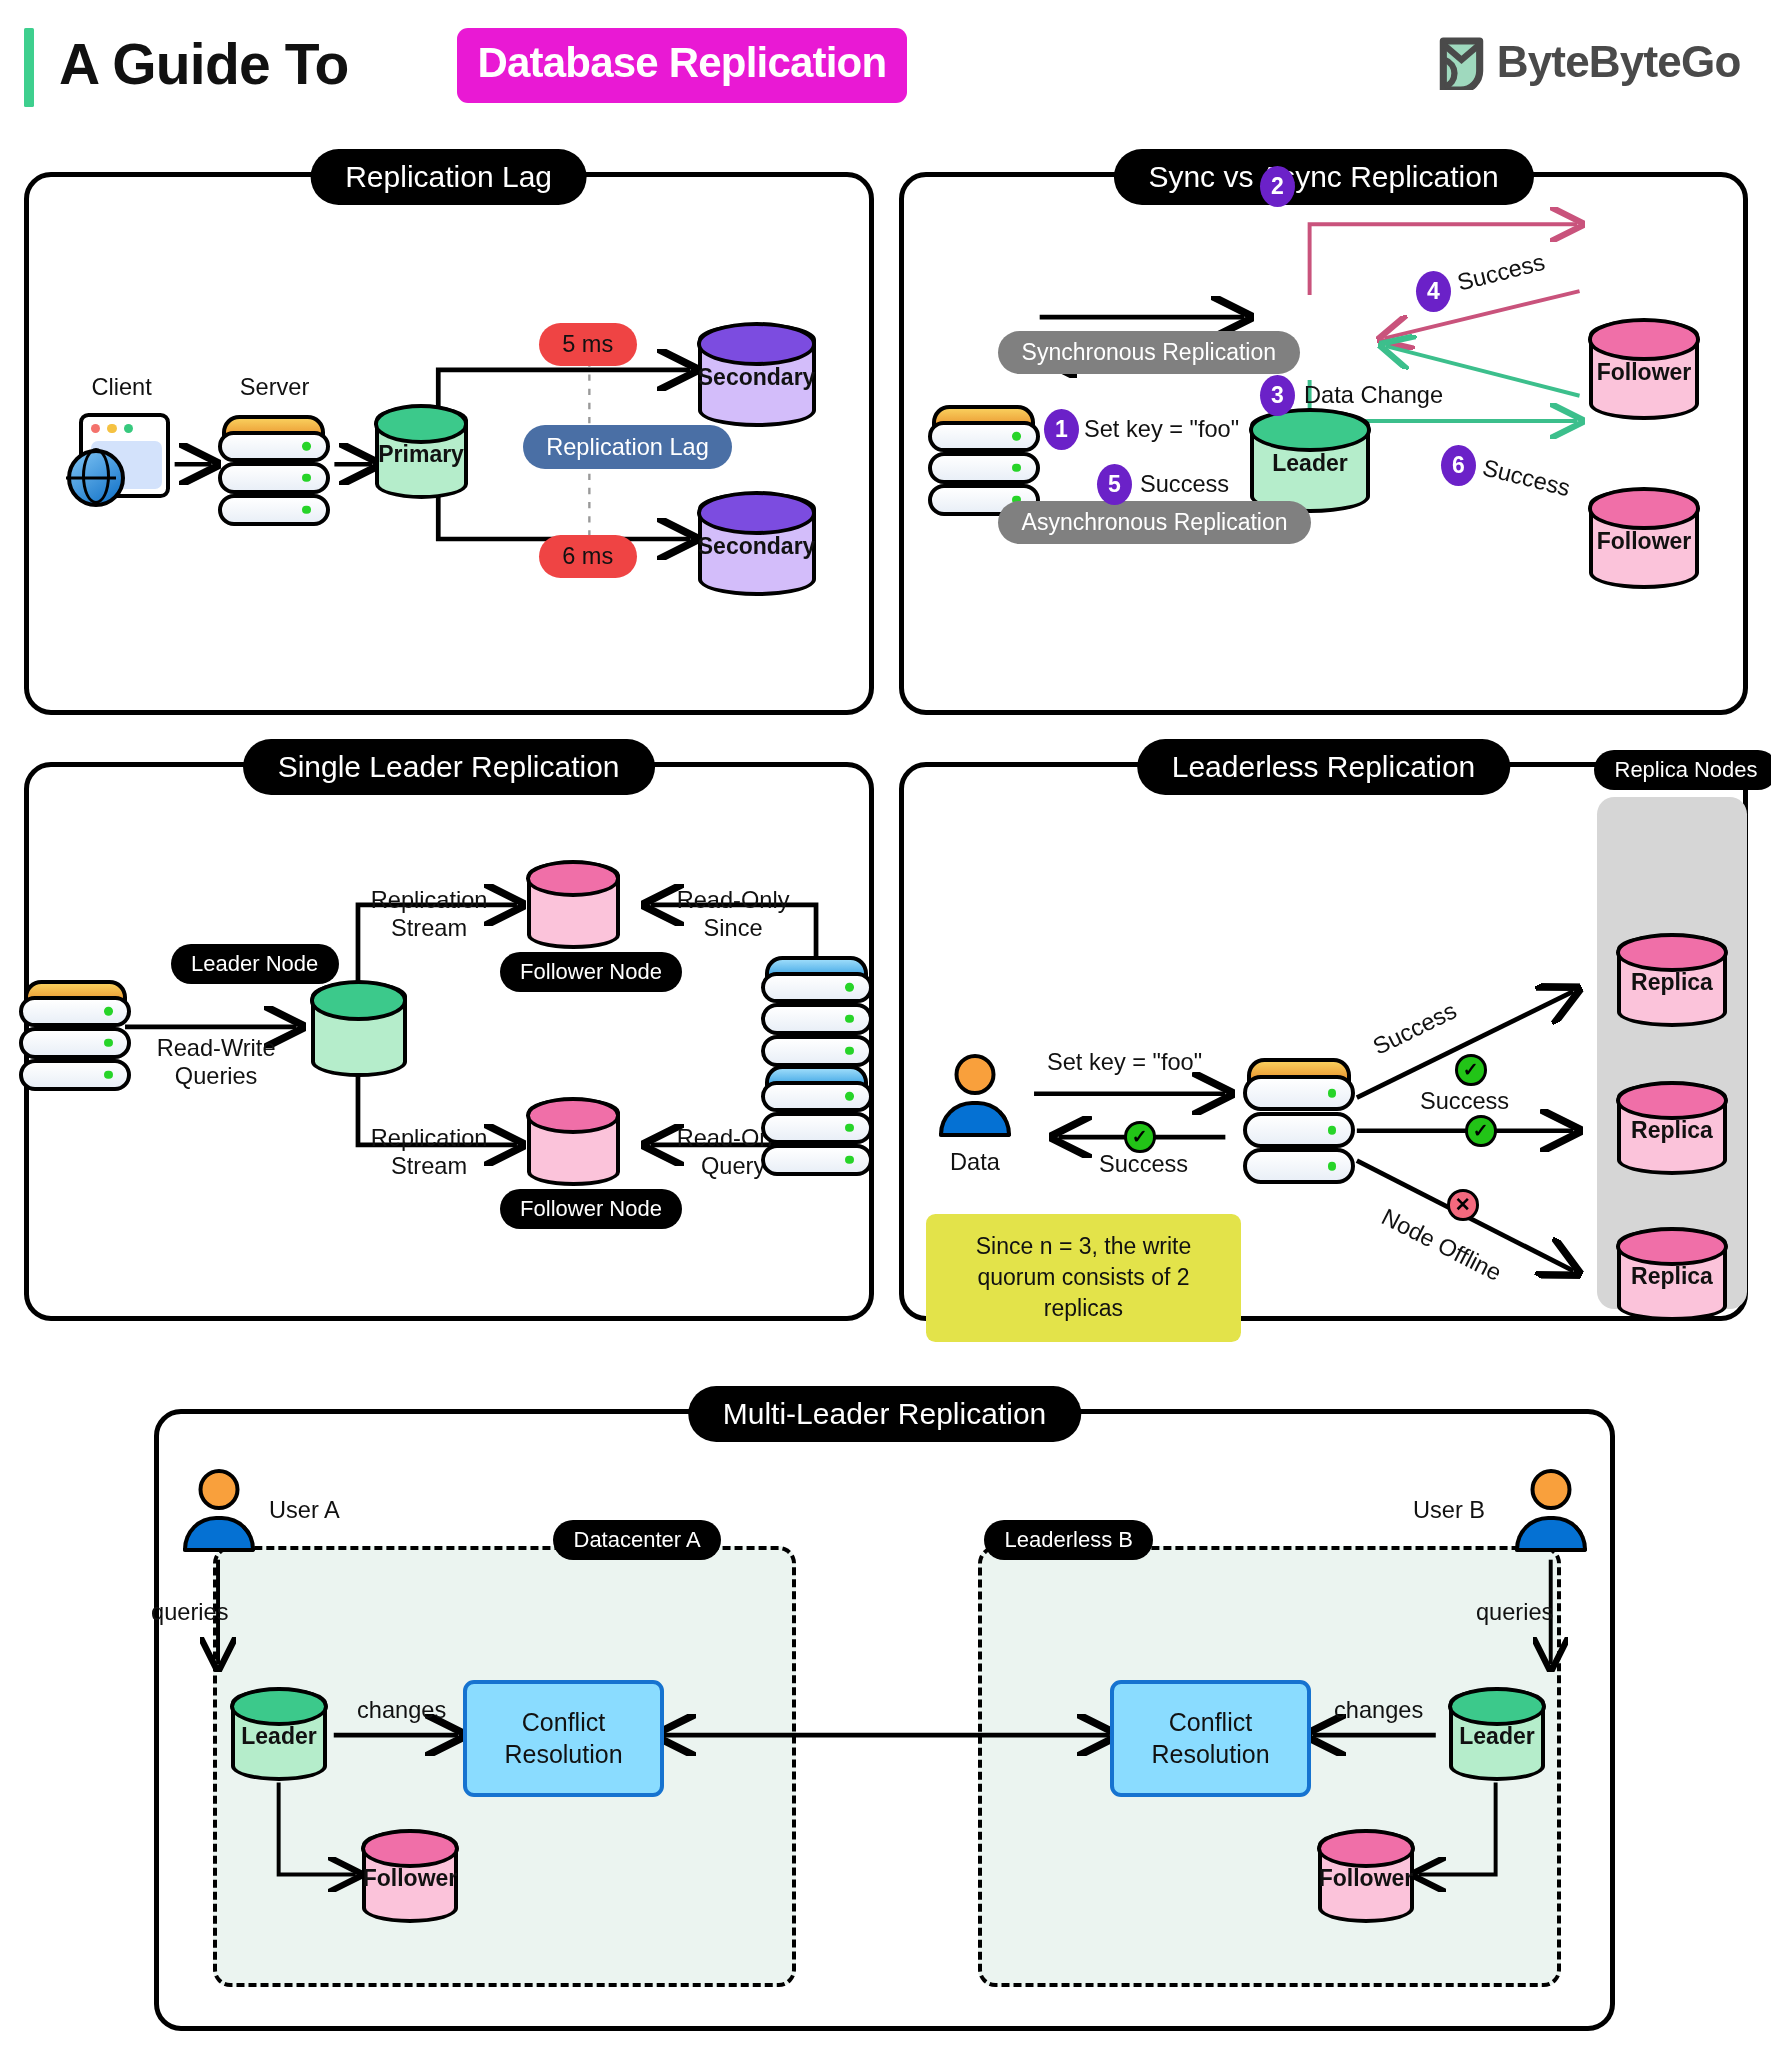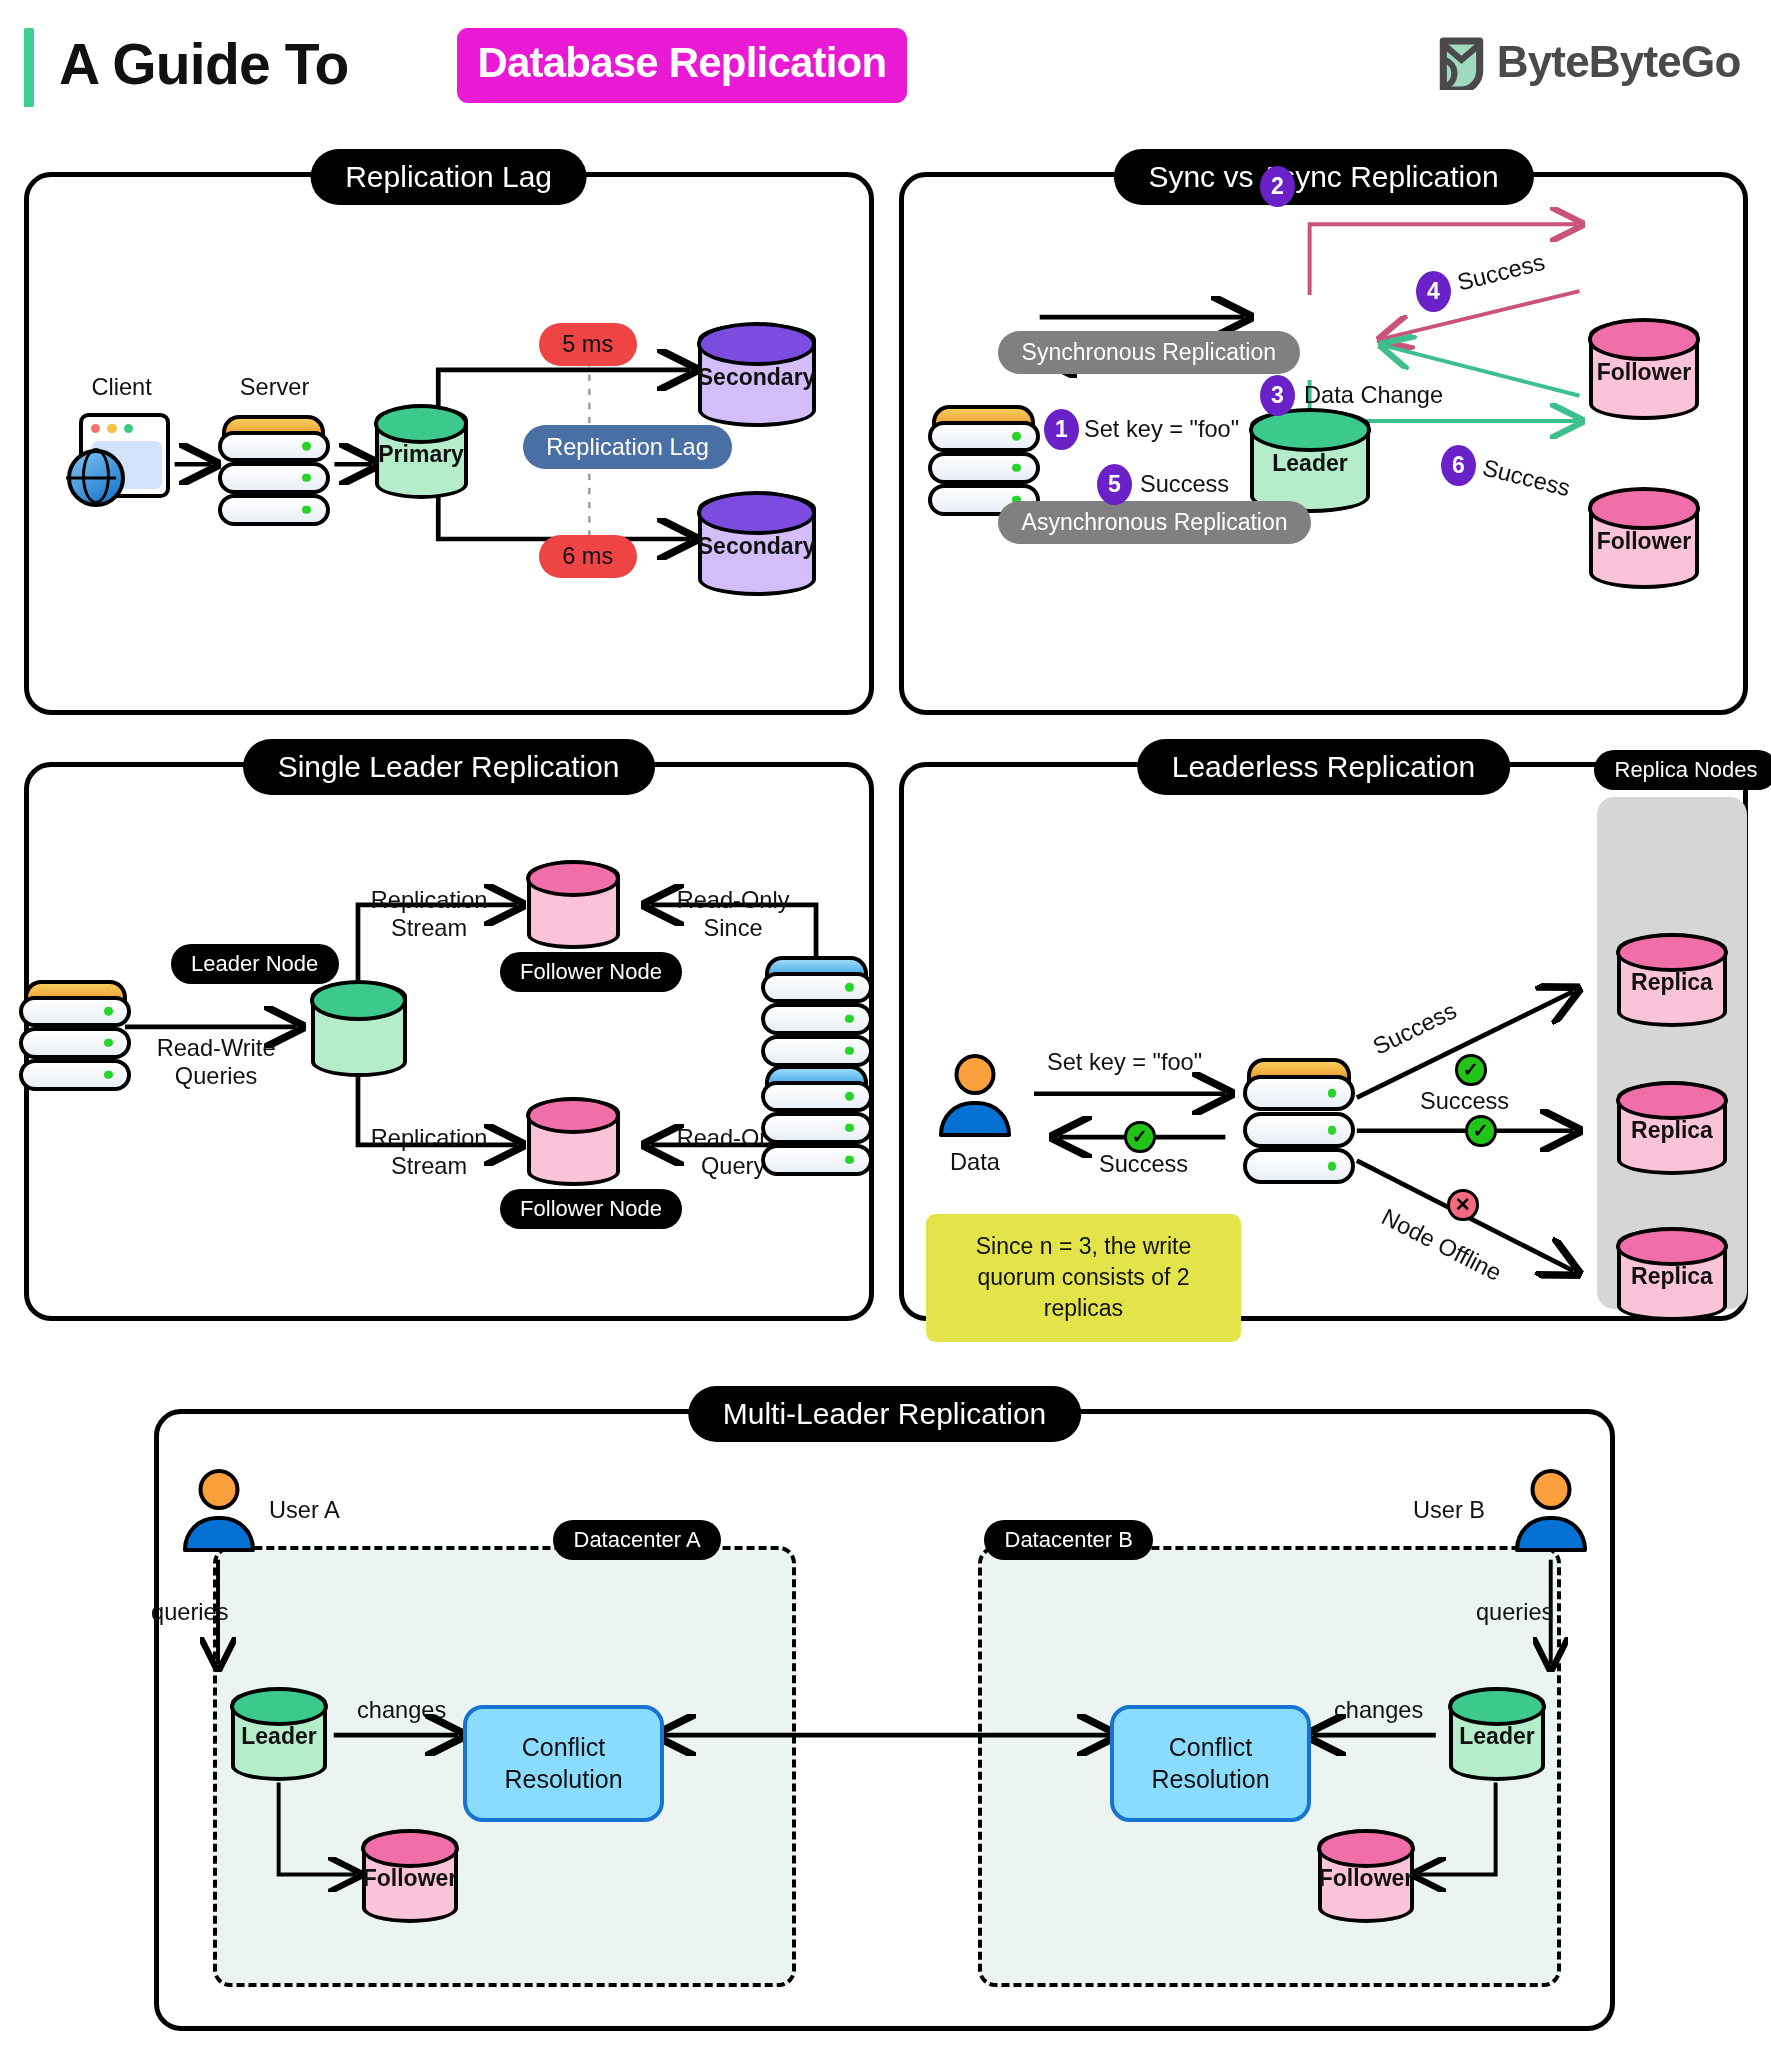--- a/index.html
+++ b/index.html
@@ -139,22 +139,22 @@
     border-top:3.9px solid #000; transform: translateY(-50%);
   }
   .client .globe::after {
     content:""; position:absolute; left:50%; top:-4.7px; width:44%; height:100%;
     border:3.9px solid #000; border-radius:50%; transform: translateX(-50%);
   }
 
   
   .cbox {
     position: absolute; background: #8ADCFF; border: 4.7px solid #1673D0;
-    border-radius: 20px; display: flex; align-items: center; justify-content: flex-end;
-    text-align: center; font-size: 25px; color: #111; line-height: 1.25; margin-top: 25px;
+    border-radius: 11px; display: flex; align-items: center; justify-content: flex-end;
+    text-align: center; font-size: 25px; color: #111; line-height: 1.25;
   }
 
   
   .badge-ok, .badge-err {
     position: absolute; width: 31.5px; height: 31.5px; border-radius: 50%;
     border: 3.9px solid #000; display:flex; align-items:center; justify-content:center;
     color:#000; font-size: 19px; font-weight: 700; z-index: 7;
   }
   .badge-ok { background: #22C417; }
   .badge-err { background: #F4697E; }
@@ -507,21 +507,21 @@
 
     <div class="note-yellow" style="left:22px; top:447px; width:315px;">Since n = 3, the write quorum consists of 2 replicas</div>
   </div>
 
   <div class="panel" style="left:154px; top:1409px; width:1461px; height:622px;">
     <div class="panel-title">Multi-Leader Replication</div>
 
     <div class="dc-zone" style="left:54px; top:132px; width:583px; height:441px;"></div>
     <div class="dc-zone" style="left:819px; top:132px; width:583px; height:441px;"></div>
     <div class="pill-black" style="left:394px; top:106px;">Datacenter A</div>
-    <div class="pill-black" style="left:825px; top:106px;">Datacenter B</div>
+    <div class="pill-black" style="left:825px; top:106px;">Leaderless B</div>
 
     <svg class="ov" width="1461" height="622" viewBox="0 0 1856 790">
       <defs>
         <marker id="arrK5" markerWidth="9" markerHeight="9" refX="7" refY="4.5" orient="auto">
           <path d="M0,0 L9,4.5 L0,9" fill="none" stroke="#000" stroke-width="1.6"></path>
         </marker>
         <marker id="arrK5s" markerWidth="9" markerHeight="9" refX="2" refY="4.5" orient="auto">
           <path d="M9,0 L0,4.5 L9,9" fill="none" stroke="#000" stroke-width="1.6"></path>
         </marker>
       </defs>

